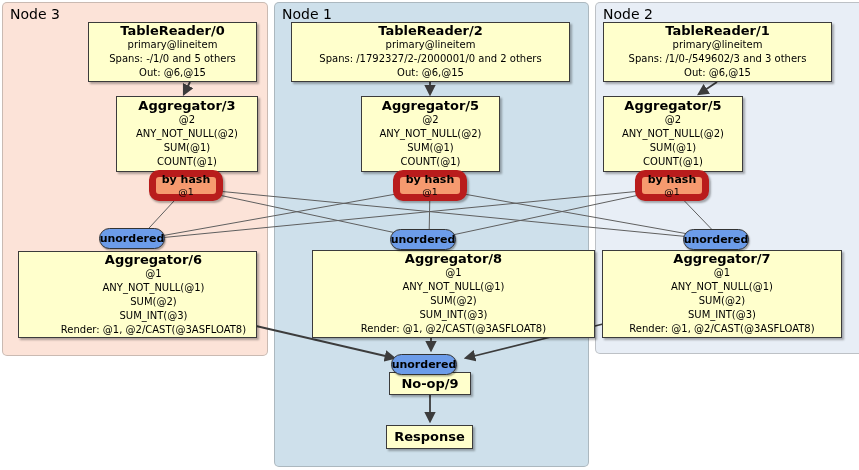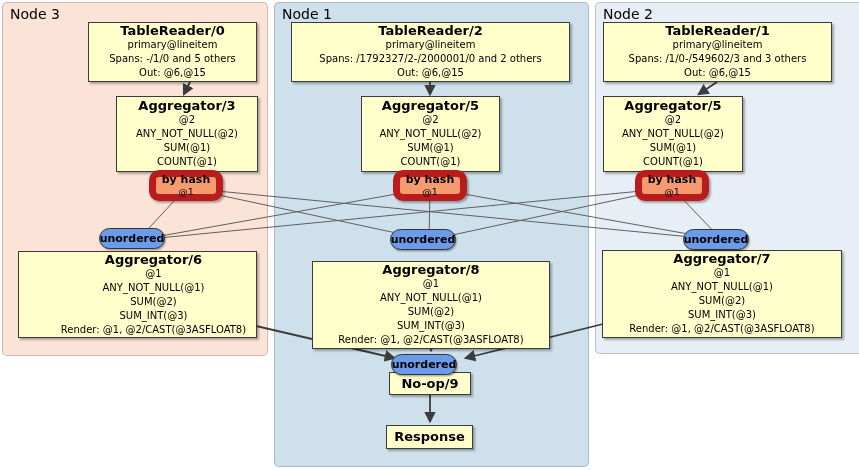--- a/index.html
+++ b/index.html
@@ -138,21 +138,21 @@
   </div>
 
   <div class="box" style="left:18px;top:251px;width:239px;height:87px;padding-left:36px;">
     <div class="box-title">Aggregator/6</div>
     <div class="box-line">@1</div>
     <div class="box-line">ANY_NOT_NULL(@1)</div>
     <div class="box-line">SUM(@2)</div>
     <div class="box-line">SUM_INT(@3)</div>
     <div class="box-line">Render: @1, @2/CAST(@3ASFLOAT8)</div>
   </div>
-  <div class="box" style="left:312px;top:250px;width:238px;height:88px;margin-top:11px;">
+  <div class="box" style="left:312px;top:250px;width:283px;height:88px;">
     <div class="box-title">Aggregator/8</div>
     <div class="box-line">@1</div>
     <div class="box-line">ANY_NOT_NULL(@1)</div>
     <div class="box-line">SUM(@2)</div>
     <div class="box-line">SUM_INT(@3)</div>
     <div class="box-line">Render: @1, @2/CAST(@3ASFLOAT8)</div>
   </div>
   <div class="box" style="left:602px;top:250px;width:240px;height:88px;">
     <div class="box-title">Aggregator/7</div>
     <div class="box-line">@1</div>

